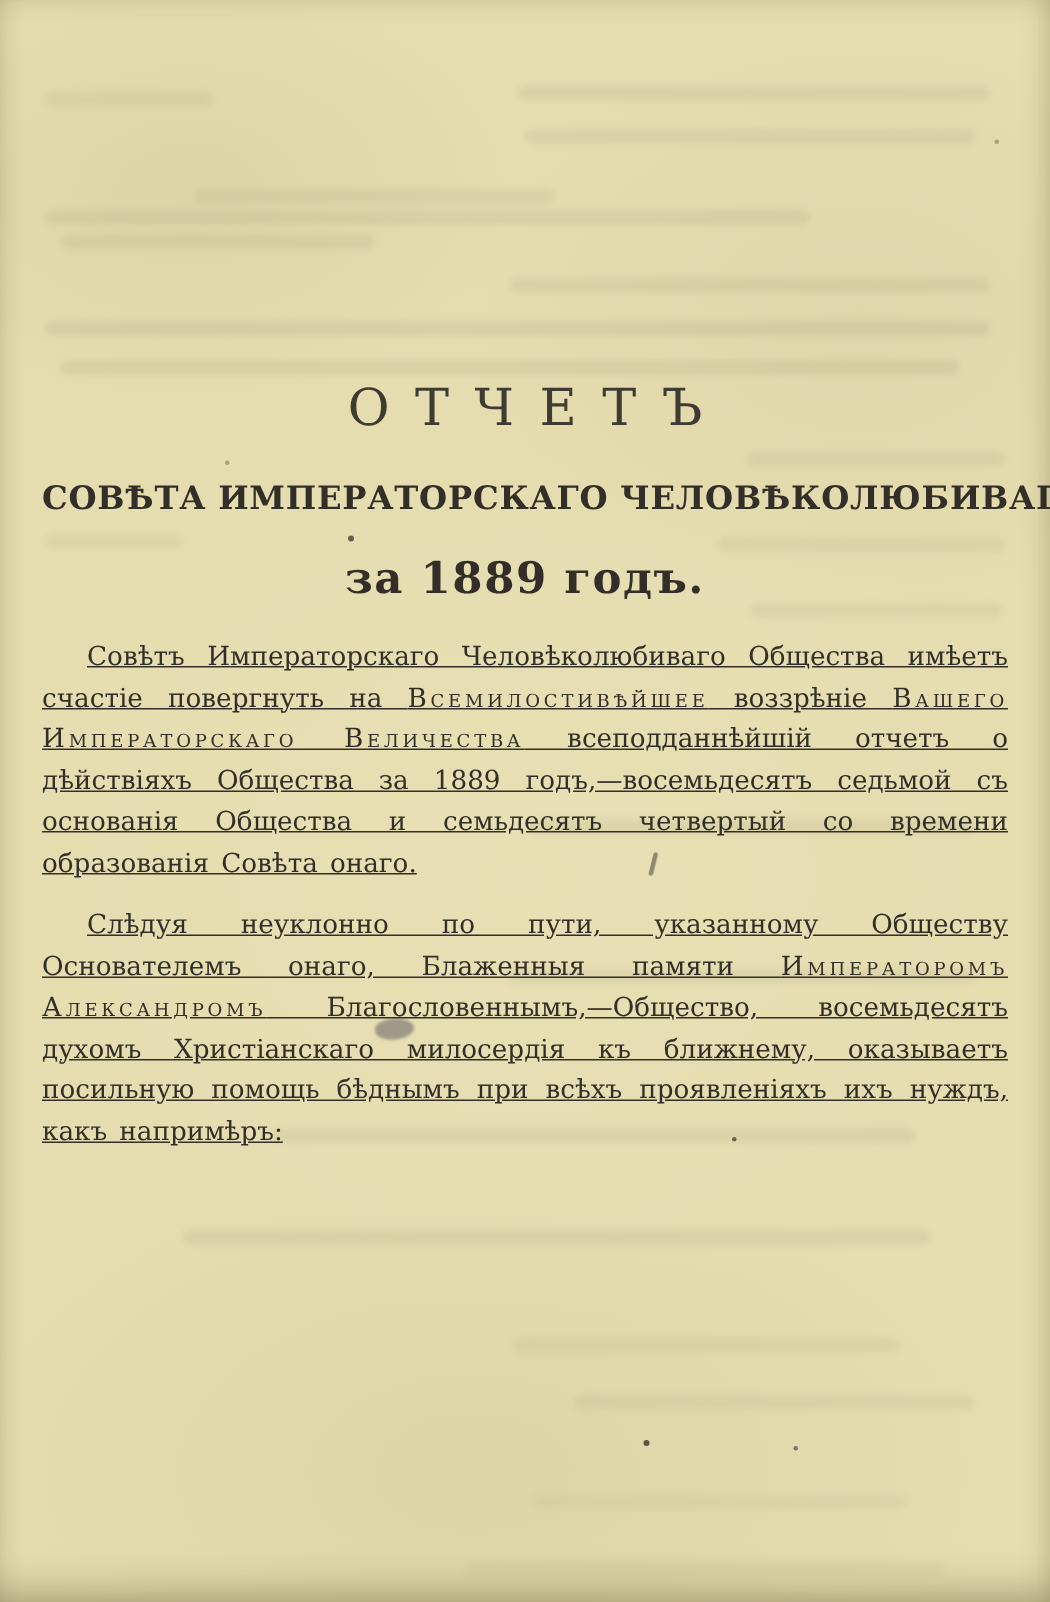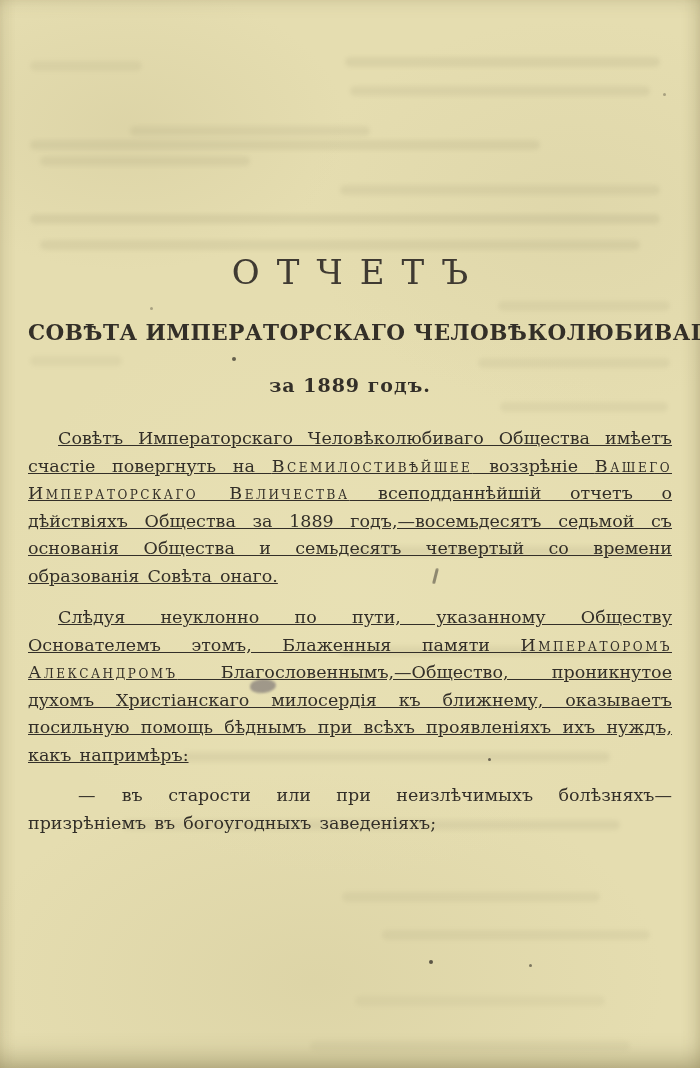--- a/index.html
+++ b/index.html
@@ -71,21 +71,21 @@
     font-size: 21.5px;
     line-height: 28px;
     letter-spacing: .5px;
     color: #332f28;
     white-space: nowrap;
   }
   .doc-year {
     margin: 22px 0 0;
     text-align: center;
     font-weight: 700;
-    font-size: 19px;
+    font-size: 29px;
     line-height: 32px;
     letter-spacing: 1px;
     color: #332f28;
   }
 
   .body-par {
     margin: 24px 0 0;
     font-size: 17.5px;
     line-height: 27.5px;
     text-align: justify;
@@ -142,25 +142,24 @@
 
   <div class="content">
     <h1 class="doc-title">ОТЧЕТЪ</h1>
 
     <h2 class="doc-subtitle">СОВѢТА ИМПЕРАТОРСКАГО ЧЕЛОВѢКОЛЮБИВАГО ОБЩЕСТВА</h2>
 
     <h3 class="doc-year">за 1889 годъ.</h3>
 
     <p class="body-par first"><span class="seg-n">Совѣтъ Императорскаго Человѣколюбиваго Общества имѣетъ счастіе повергнуть на </span><span class="seg-sc">Всемилостивѣйшее</span><span class="seg-n"> воззрѣніе </span><span class="seg-sc">Вашего Императорскаго Величества</span><span class="seg-n"> всеподданнѣйшій отчетъ о дѣйствіяхъ Общества за 1889 годъ,—восемьдесятъ седьмой съ основанія Общества и семьдесятъ четвертый со времени образованія Совѣта онаго.</span></p>
 
-    <p class="body-par second"><span class="seg-n">Слѣдуя неуклонно по пути, указанному Обществу Основателемъ этомъ, Блаженныя памяти </span><span class="seg-sc">Императоромъ Александромъ</span><span class="seg-n"> Благословеннымъ,—Общество, проникнутое духомъ Христіанскаго милосердія къ ближнему, оказываетъ посильную помощь бѣднымъ при всѣхъ проявленіяхъ ихъ нуждъ, какъ напримѣръ:</span></p>
+    <p class="body-par second"><span class="seg-n">Слѣдуя неуклонно по пути, указанному Обществу Основателемъ онаго, Блаженныя памяти </span><span class="seg-sc">Императоромъ Александромъ</span><span class="seg-n"> Благословеннымъ,—Общество, восемьдесятъ духомъ Христіанскаго милосердія къ ближнему, оказываетъ посильную помощь бѣднымъ при всѣхъ проявленіяхъ ихъ нуждъ, какъ напримѣръ:</span></p>
 
 
 
-    <p class="item">—  въ старости или при неизлѣчимыхъ болѣзняхъ—призрѣніемъ въ богоугодныхъ заведеніяхъ;</p>
 
   </div>
 
   <div class="speck-layer">
       <div class="speck" style="left: 232px; top: 357px; width: 4px; height: 4px; opacity: 0.75;"></div>
       <div class="speck" style="left: 488px; top: 758px; width: 3px; height: 3px; opacity: 0.7;"></div>
       <div class="speck" style="left: 429px; top: 960px; width: 4px; height: 4px; opacity: 0.8;"></div>
       <div class="speck" style="left: 529px; top: 964px; width: 3px; height: 3px; opacity: 0.6;"></div>
       <div class="speck" style="left: 150px; top: 307px; width: 3px; height: 3px; opacity: 0.35;"></div>
       <div class="speck" style="left: 663px; top: 93px; width: 3px; height: 3px; opacity: 0.35;"></div>

